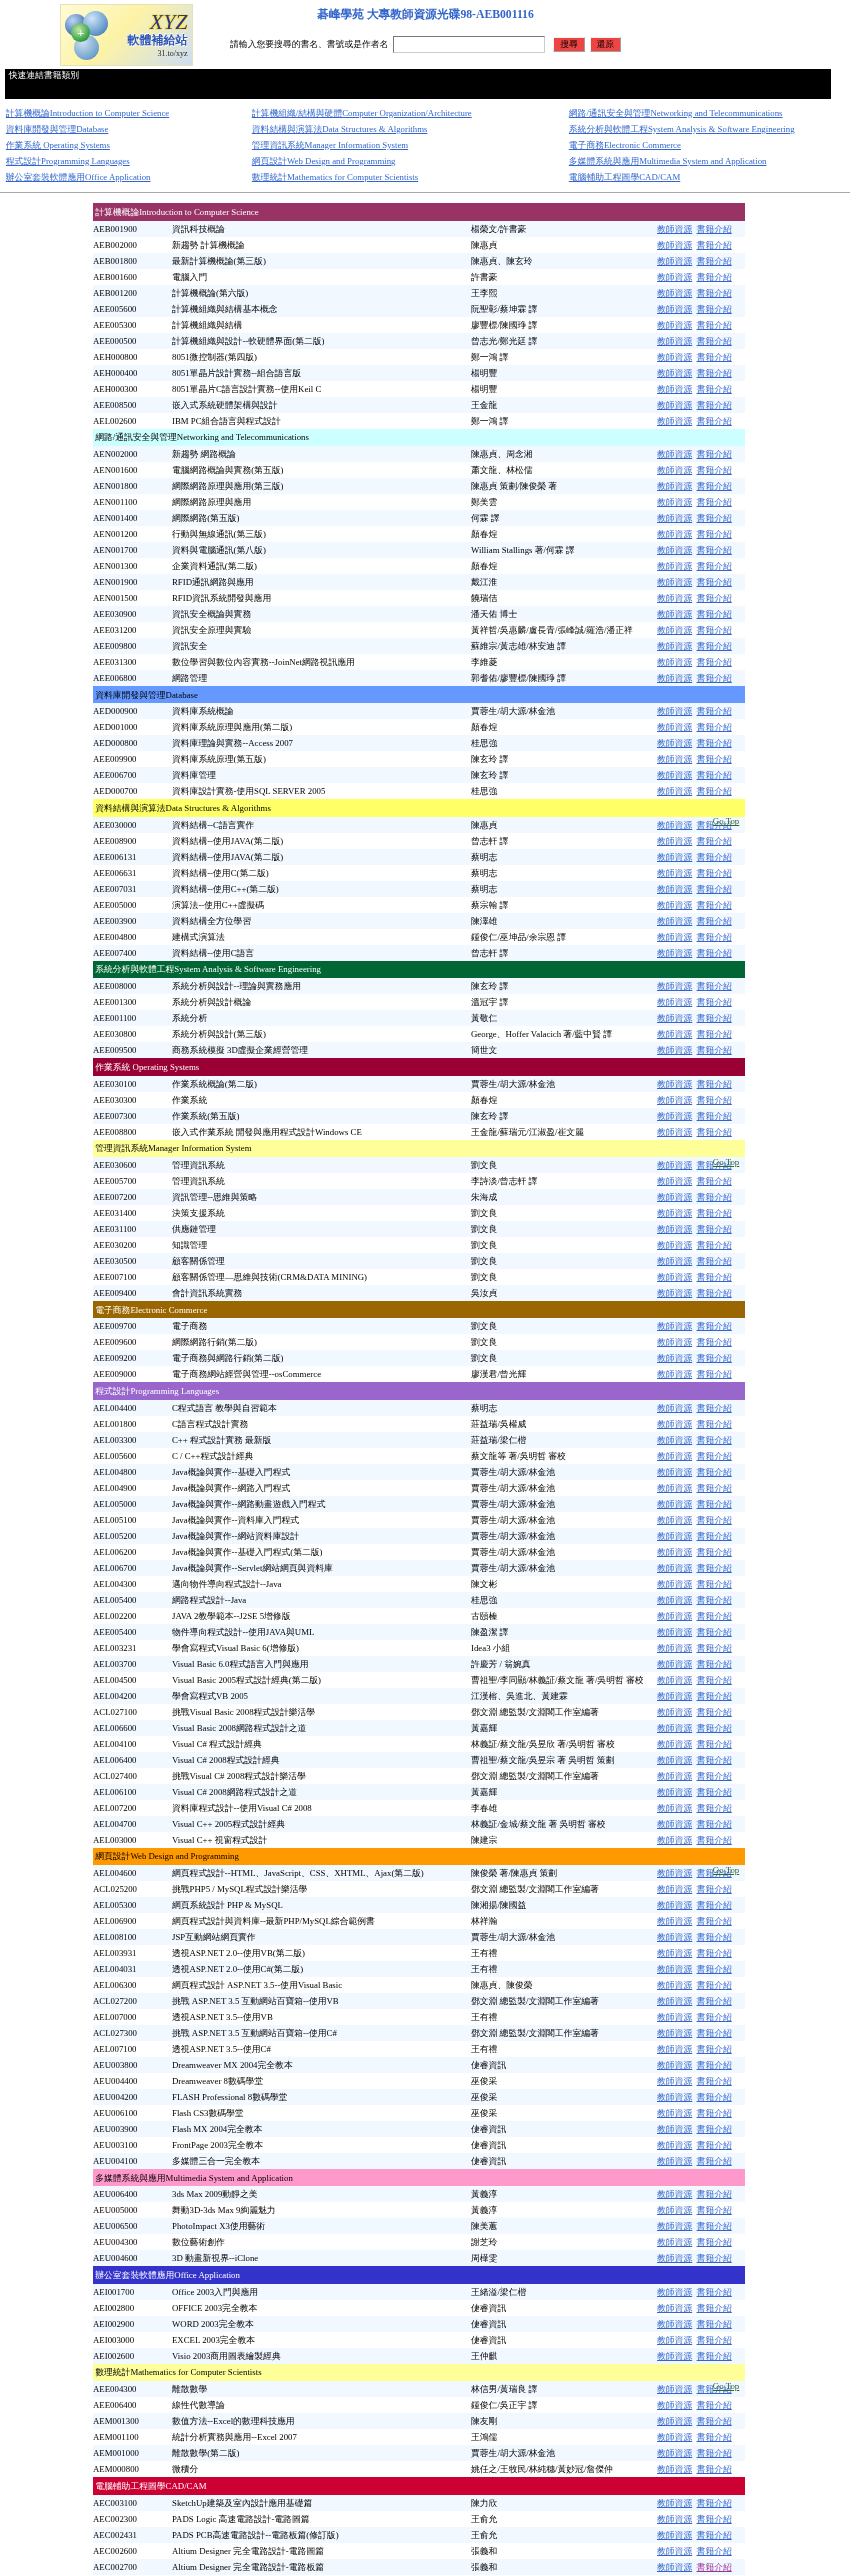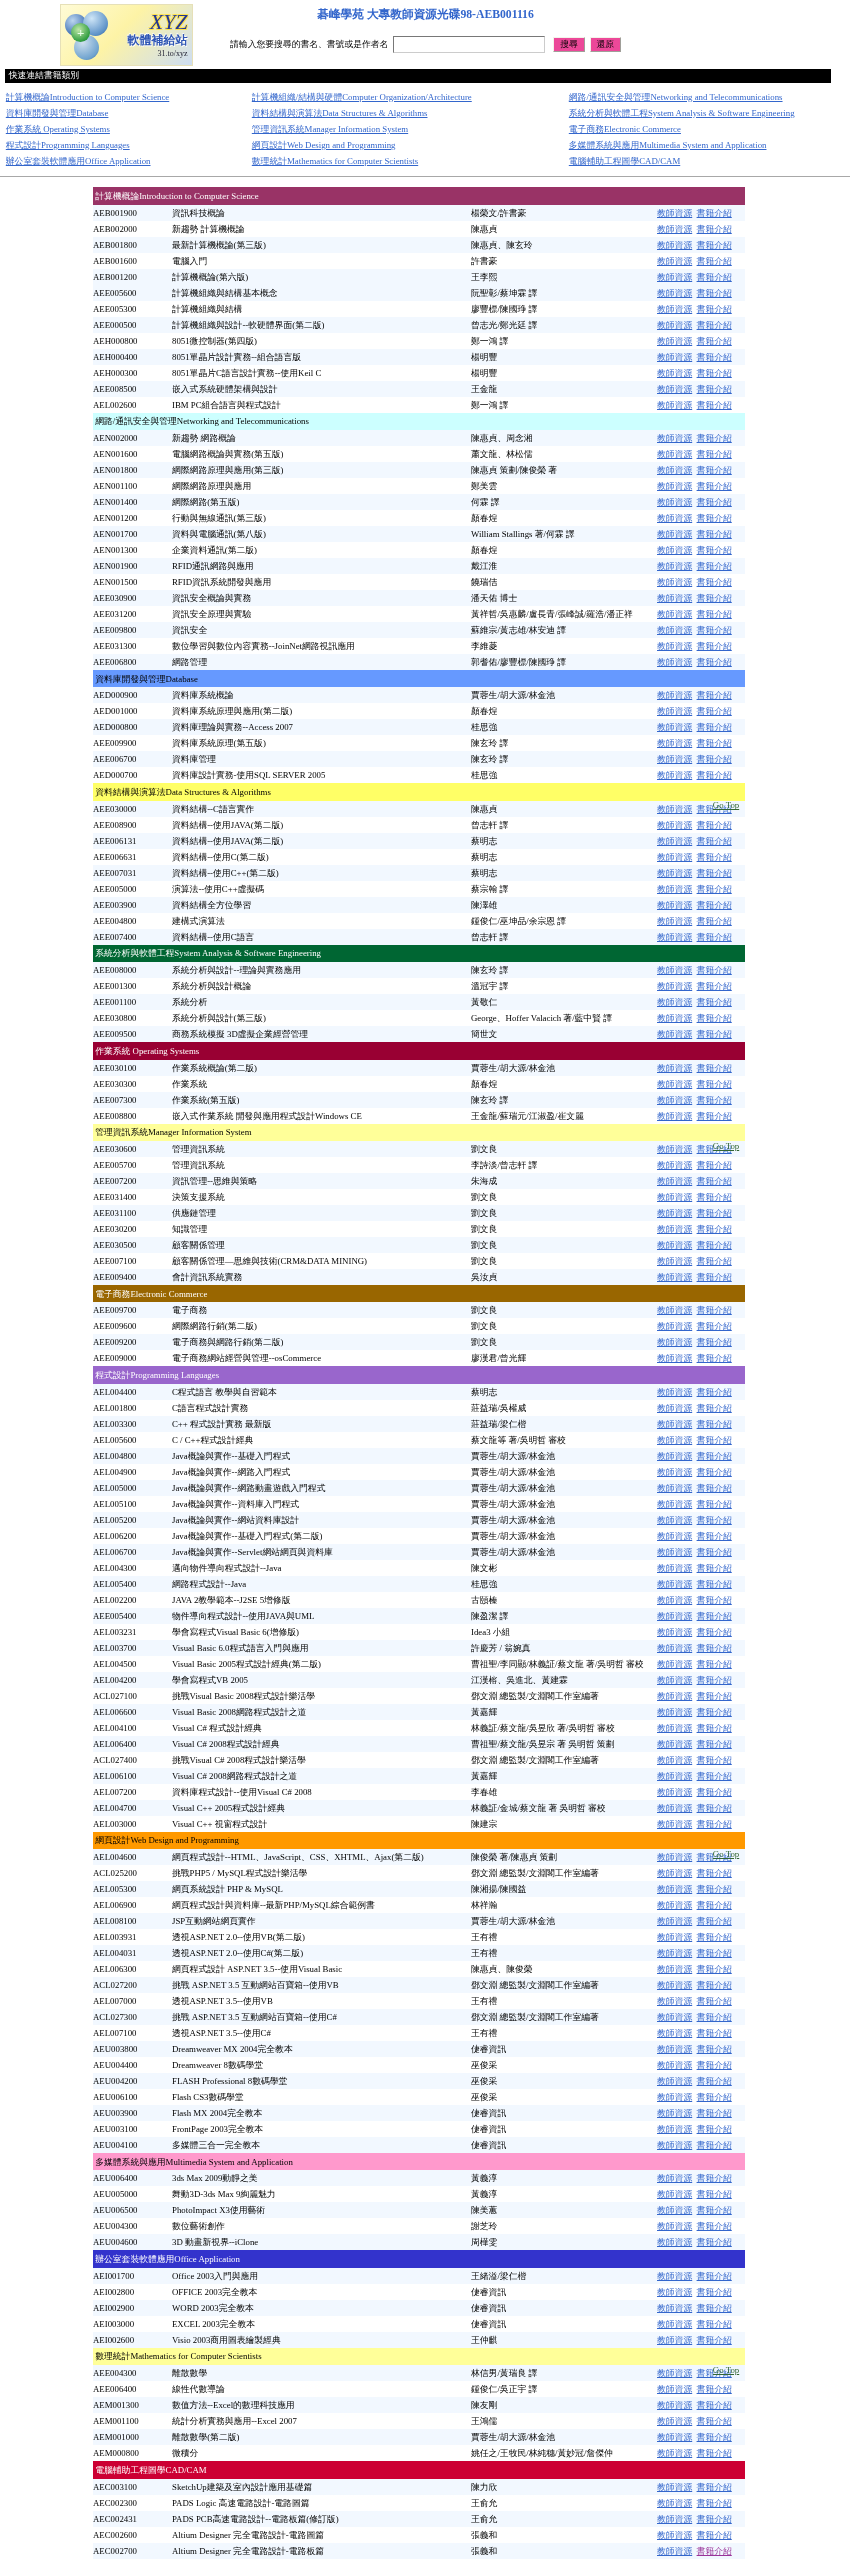--- a/index.html
+++ b/index.html
@@ -20,24 +20,24 @@
   .logo-text{flex:1;text-align:right;padding-right:4.4px;}
   .logo-xyz{font-style:italic;font-weight:normal;font-size:22px;line-height:20.4px;color:#25388f;
             text-shadow:0.7px 0.7px 0 #ffe34d,-0.7px -0.7px 0 #ffe34d,0.7px -0.7px 0 #ffe34d,-0.7px 0.7px 0 #ffe34d;}
   .logo-cn{font-weight:bold;font-size:12px;line-height:17.5px;color:#2e55b4;
            text-shadow:0.7px 0.7px 0 #fff,-0.7px -0.7px 0 #fff;}
   .logo-url{font-size:8px;color:#223;line-height:8.8px;}
   .page-title{position:absolute;left:0;right:0;top:7.3px;text-align:center;
               font-weight:bold;font-size:11.7px;color:var(--link);}
   .search-row{position:absolute;left:0;right:0;top:36px;text-align:center;font-size:8.8px;}
   .search-row input{width:146px;height:13px;border:1.5px inset #ccc;margin:0 2.9px;vertical-align:middle;}
-  .search-row button{font-family:inherit;font-size:8.8px;background:#ec4899;border:1.5px outset #f4f2ea;
+  .search-row button{font-family:inherit;font-size:8.8px;background:#ef4444;border:1.5px outset #f4f2ea;
                      padding:0.7px 5.8px;margin-left:2.9px;vertical-align:middle;}
   
-  .blackbar{background:#000;color:#fff;font-size:8.8px;height:14px;line-height:13px;
+  .blackbar{background:#000;color:#fff;font-size:8.8px;height:30px;line-height:13px;
             padding-left:3.6px;margin:0 20.4px 0 5.1px;}
   .ql-grid{display:grid;grid-template-columns:246px 317px auto;padding:5.8px 0 4.4px 5.8px;}
   .ql-cell{height:16px;line-height:16px;font-size:8.8px;white-space:nowrap;}
   .ql-link{color:var(--link);}
   .divider{border-top:0.7px solid #a8a8a8;margin-top:2.9px;}
   
   .book-table{width:652px;margin:10.2px 0 0 93px;}
   .sec-head{height:16px;line-height:16px;font-size:8.8px;padding:0.7px 0 0.7px 2.2px;position:relative;}
   .gotop{position:absolute;right:5.8px;top:14px;color:var(--gotop);text-align:center;}
   .brow{display:flex;height:16px;line-height:16px;font-size:8.8px;white-space:nowrap;}

